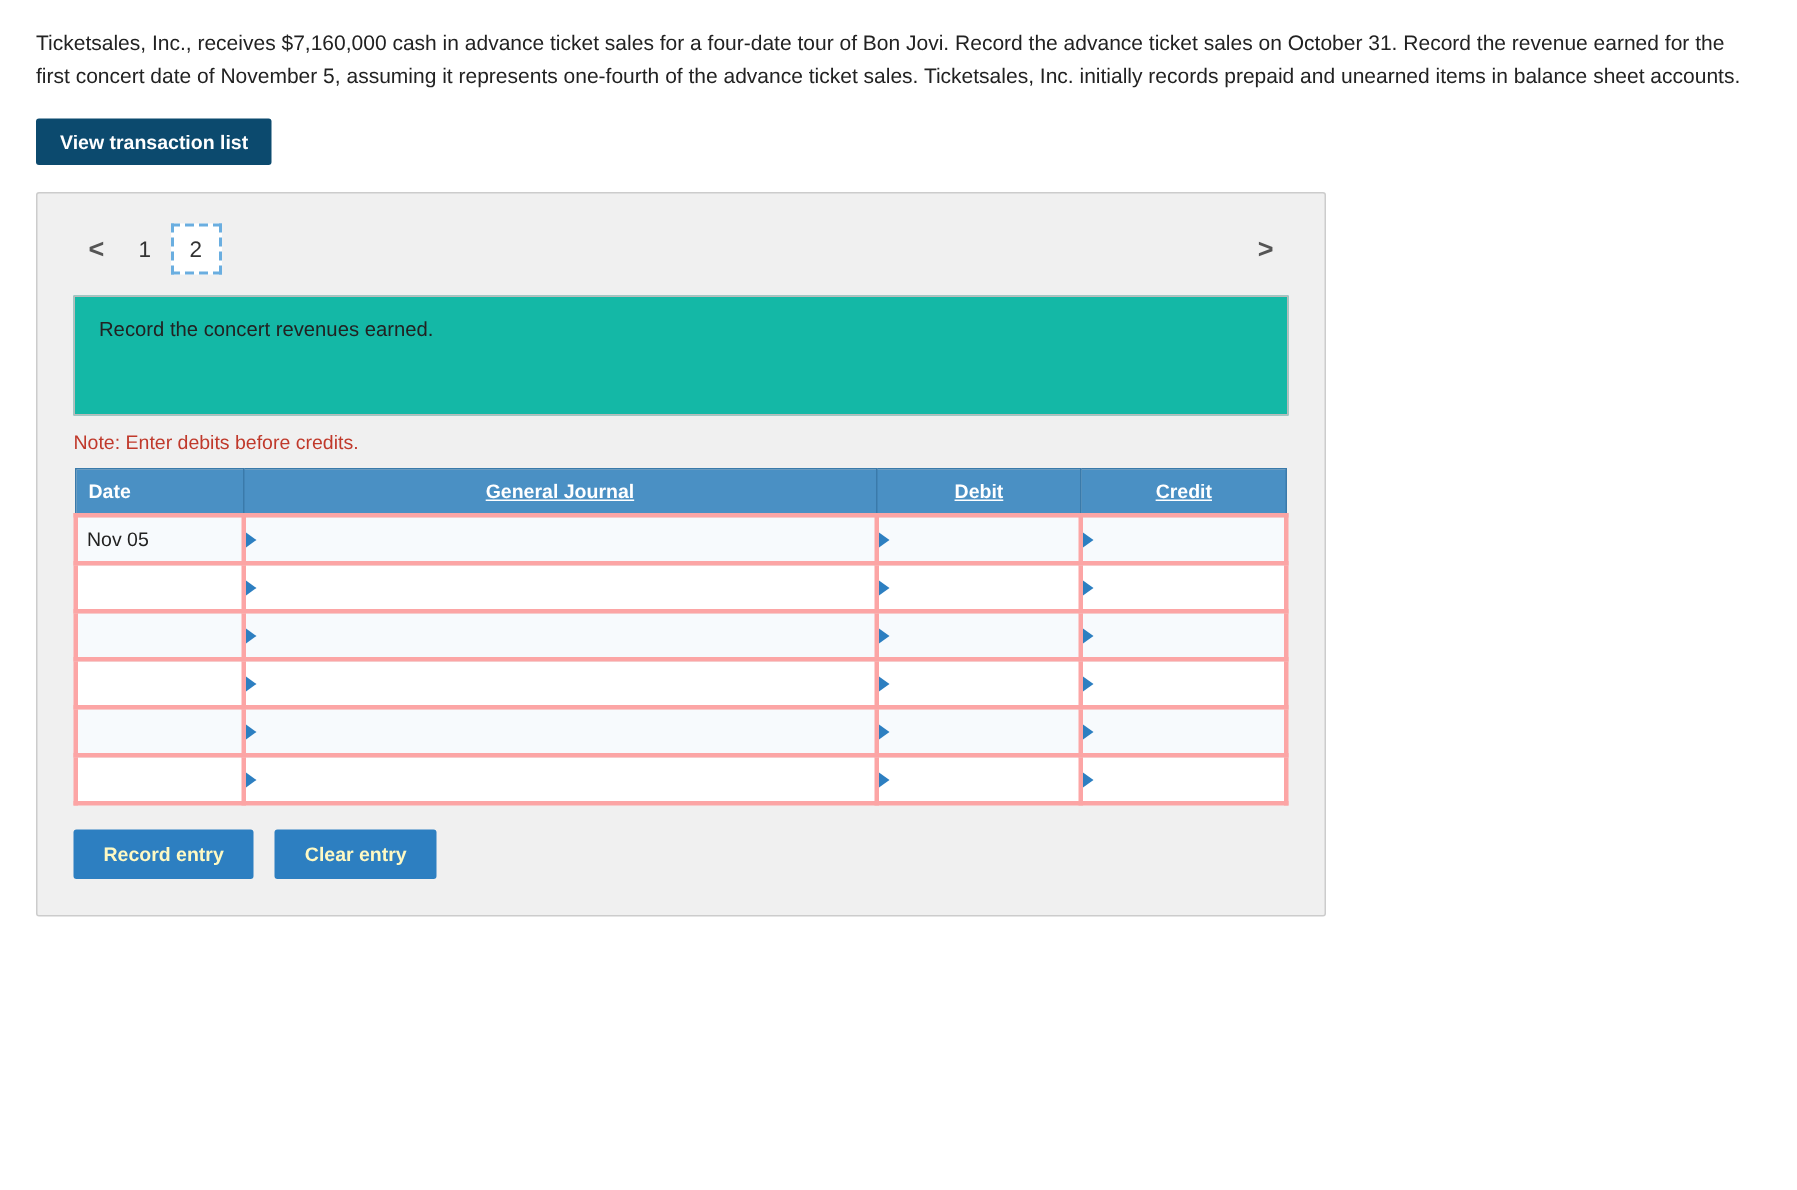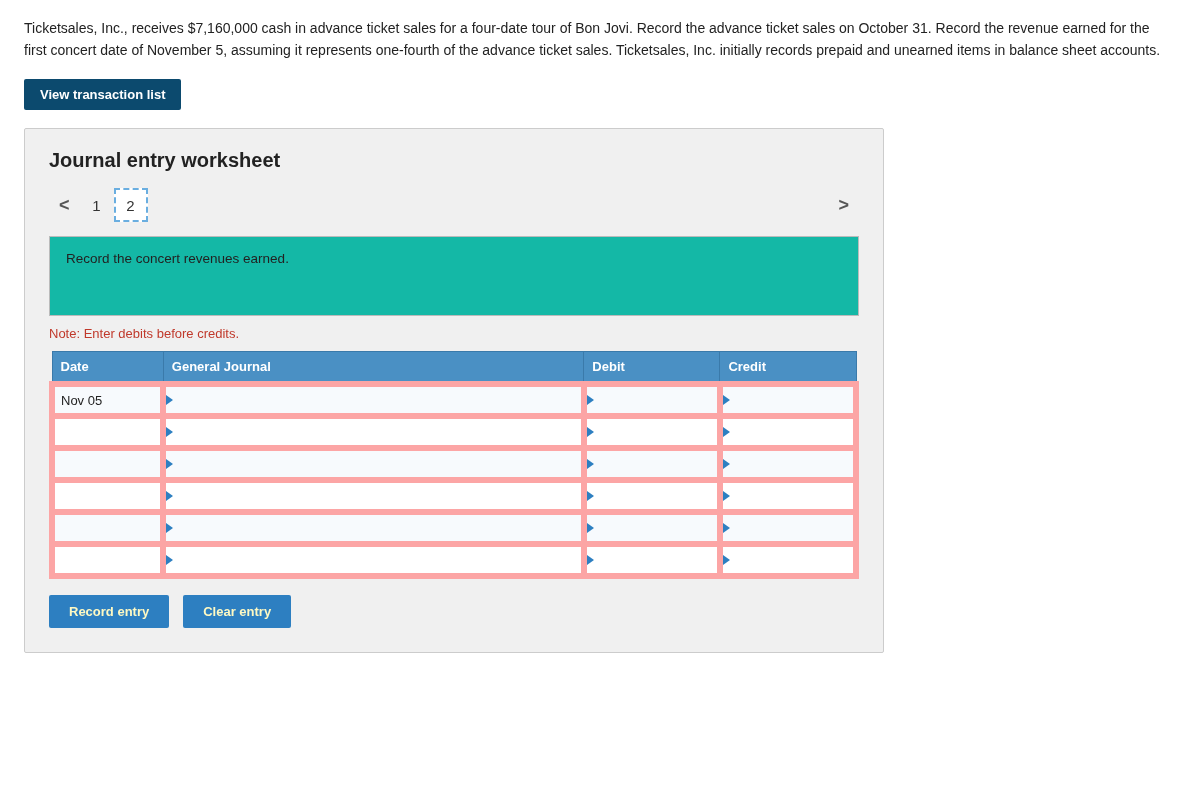--- a/index.html
+++ b/index.html
@@ -100,29 +100,31 @@
       color: #fff;
       padding-left: 18px;
     }
     .journal-table thead th {
       padding: 7px 8px;
       text-align: left;
       font-weight: bold;
       border: 1px solid #3a7aaa;
     }
     .journal-table thead th.center {
+      text-align: center;
+      text-decoration: underline;
     }
     .journal-table tbody tr {
       background: #fff;
     }
     .journal-table tbody tr:nth-child(odd) {
       background: #f7fafd;
     }
     .journal-table tbody td {
-      border: 6px solid #fca5a5;
+      border: 3px solid #fca5a5;
       height: 32px;
       padding: 0 6px;
       vertical-align: middle;
       position: relative;
     }
     .journal-table tbody td.date-cell {
       width: 90px;
       font-size: 13px;
     }
     .journal-table tbody td.journal-cell {
@@ -182,21 +184,20 @@
 
 
 <p class="intro-text">Ticketsales, Inc., receives $7,160,000 cash in advance ticket sales for a four-date tour of Bon Jovi. Record the advance ticket sales on October 31. Record the revenue earned for the first concert date of November 5, assuming it represents one-fourth of the advance ticket sales. Ticketsales, Inc. initially records prepaid and unearned items in balance sheet accounts.</p>
 
 
 <button class="view-transaction-btn">View transaction list</button>
 
 
 <div class="worksheet-container">
 
-  <div class="worksheet-title">Journal entry worksheet</div>
 
   <div class="tab-nav">
     <span class="nav-arrow">&lt;</span>
     <button class="tab-num">1</button>
     <button class="tab-num active">2</button>
     <span class="nav-arrow nav-right">&gt;</span>
   </div>
 
   <div class="description-box">
     <span>Record the concert revenues earned.</span>

